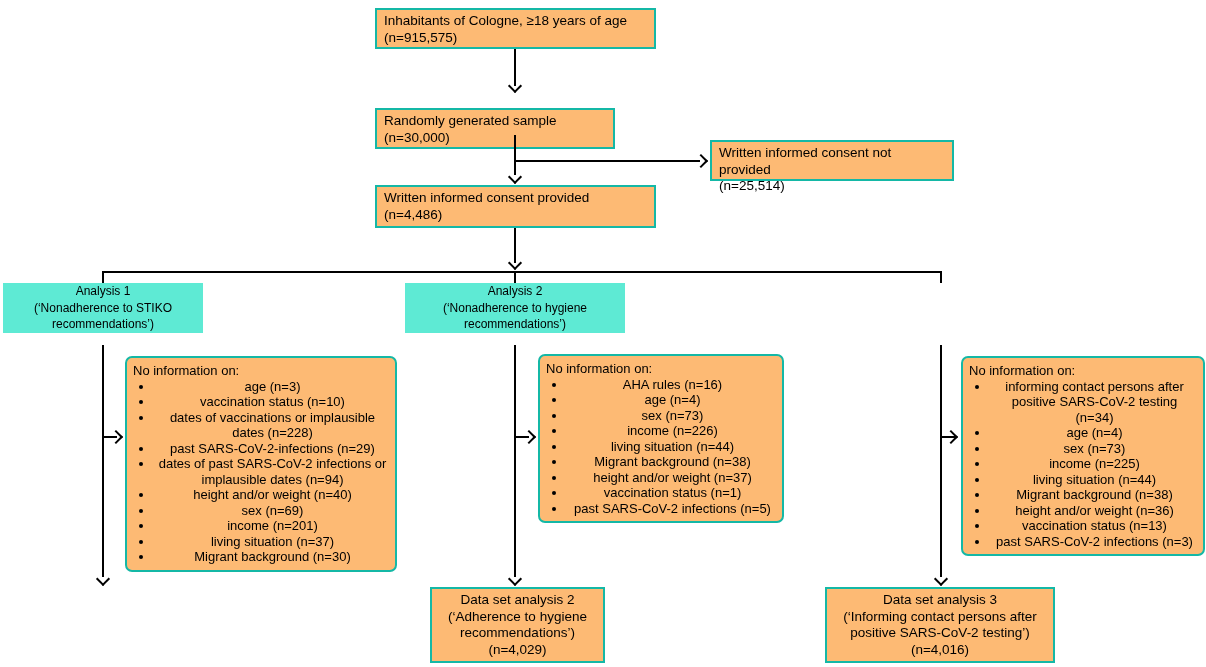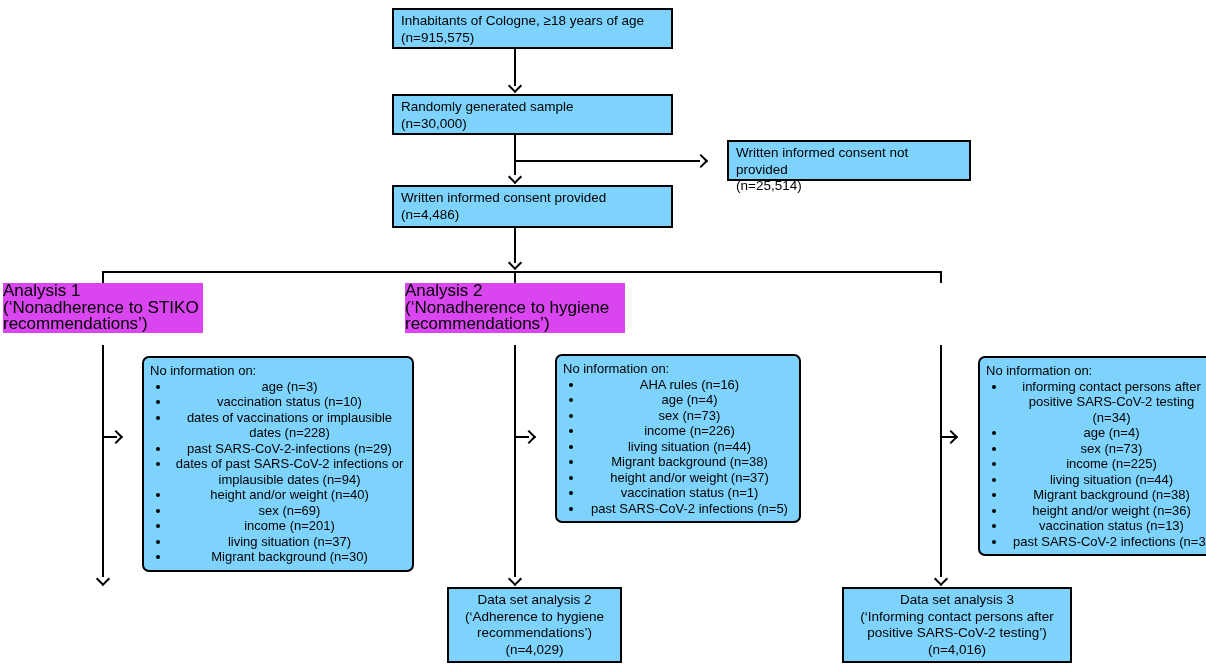--- a/index.html
+++ b/index.html
@@ -7,25 +7,24 @@
     position:relative;
     width:1206px;height:667px;
     background:#ffffff;
     font-family:"Liberation Sans", sans-serif;
     color:#000;
     overflow:hidden;
   }
   .box,.dbox,.xbox{
     position:absolute;
     box-sizing:border-box;
-    border:2px solid #000000;
-    background:#7dd3fc;
+    border:2px solid #14b8a6;
+    background:#fdba74;
     font-size:13.5px;
     line-height:16.5px;
-    margin-left:17px;
   }
   .box{
     padding:3px 7px;
     white-space:pre-line;
     text-align:left;
   }
   .dbox{
     padding:3px 4px;
     white-space:pre-line;
     text-align:center;
@@ -34,46 +33,46 @@
     padding:5px 6px;
     font-size:13px;
     line-height:15.5px;
     text-align:left;
     border-radius:7px;
   }
   .xbox ul{margin:0;padding:0 0 0 21px;list-style:disc;text-align:center;}
   .xbox li{padding-left:2px;}
   .collabel{
     position:absolute;
-    text-align:left;
+    text-align:center;
     white-space:pre-line;
-    font-size:17px;
+    font-size:12px;
     line-height:16.5px;
-    background:#d946ef;
+    background:#5eead4;
   }
   .vline,.hline{position:absolute;background:#000;}
   .vline{width:2px;}
   .hline{height:2px;}
   .chev{
     position:absolute;
     width:8px;height:8px;
     border-right:2px solid #000;
     border-bottom:2px solid #000;
   }
   .chev.down{transform:rotate(45deg);}
   .chev.right{transform:rotate(-45deg);}
 </style>
 </head>
 <body>
 
 <div class="canvas">
 
   <div class="box" style="left:375px;top:8px;width:281px;height:41px">Inhabitants of Cologne, ≥18 years of age
 (n=915,575)</div>
-  <div class="box" style="left:375px;top:94px;width:281px;height:41px">Randomly generated sample
+  <div class="box" style="left:375px;top:108px;width:240px;height:41px">Randomly generated sample
 (n=30,000)</div>
   <div class="box" style="left:710px;top:140px;width:244px;height:41px">Written informed consent not provided
 (n=25,514)</div>
   <div class="box" style="left:375px;top:185px;width:281px;height:43px">Written informed consent provided
 (n=4,486)</div>
 
   <div class="vline" style="left:514px;top:49px;height:37px"></div>
   <div class="chev down" style="left:510px;top:81px"></div>
 
   <div class="vline" style="left:514px;top:135px;height:40px"></div>

